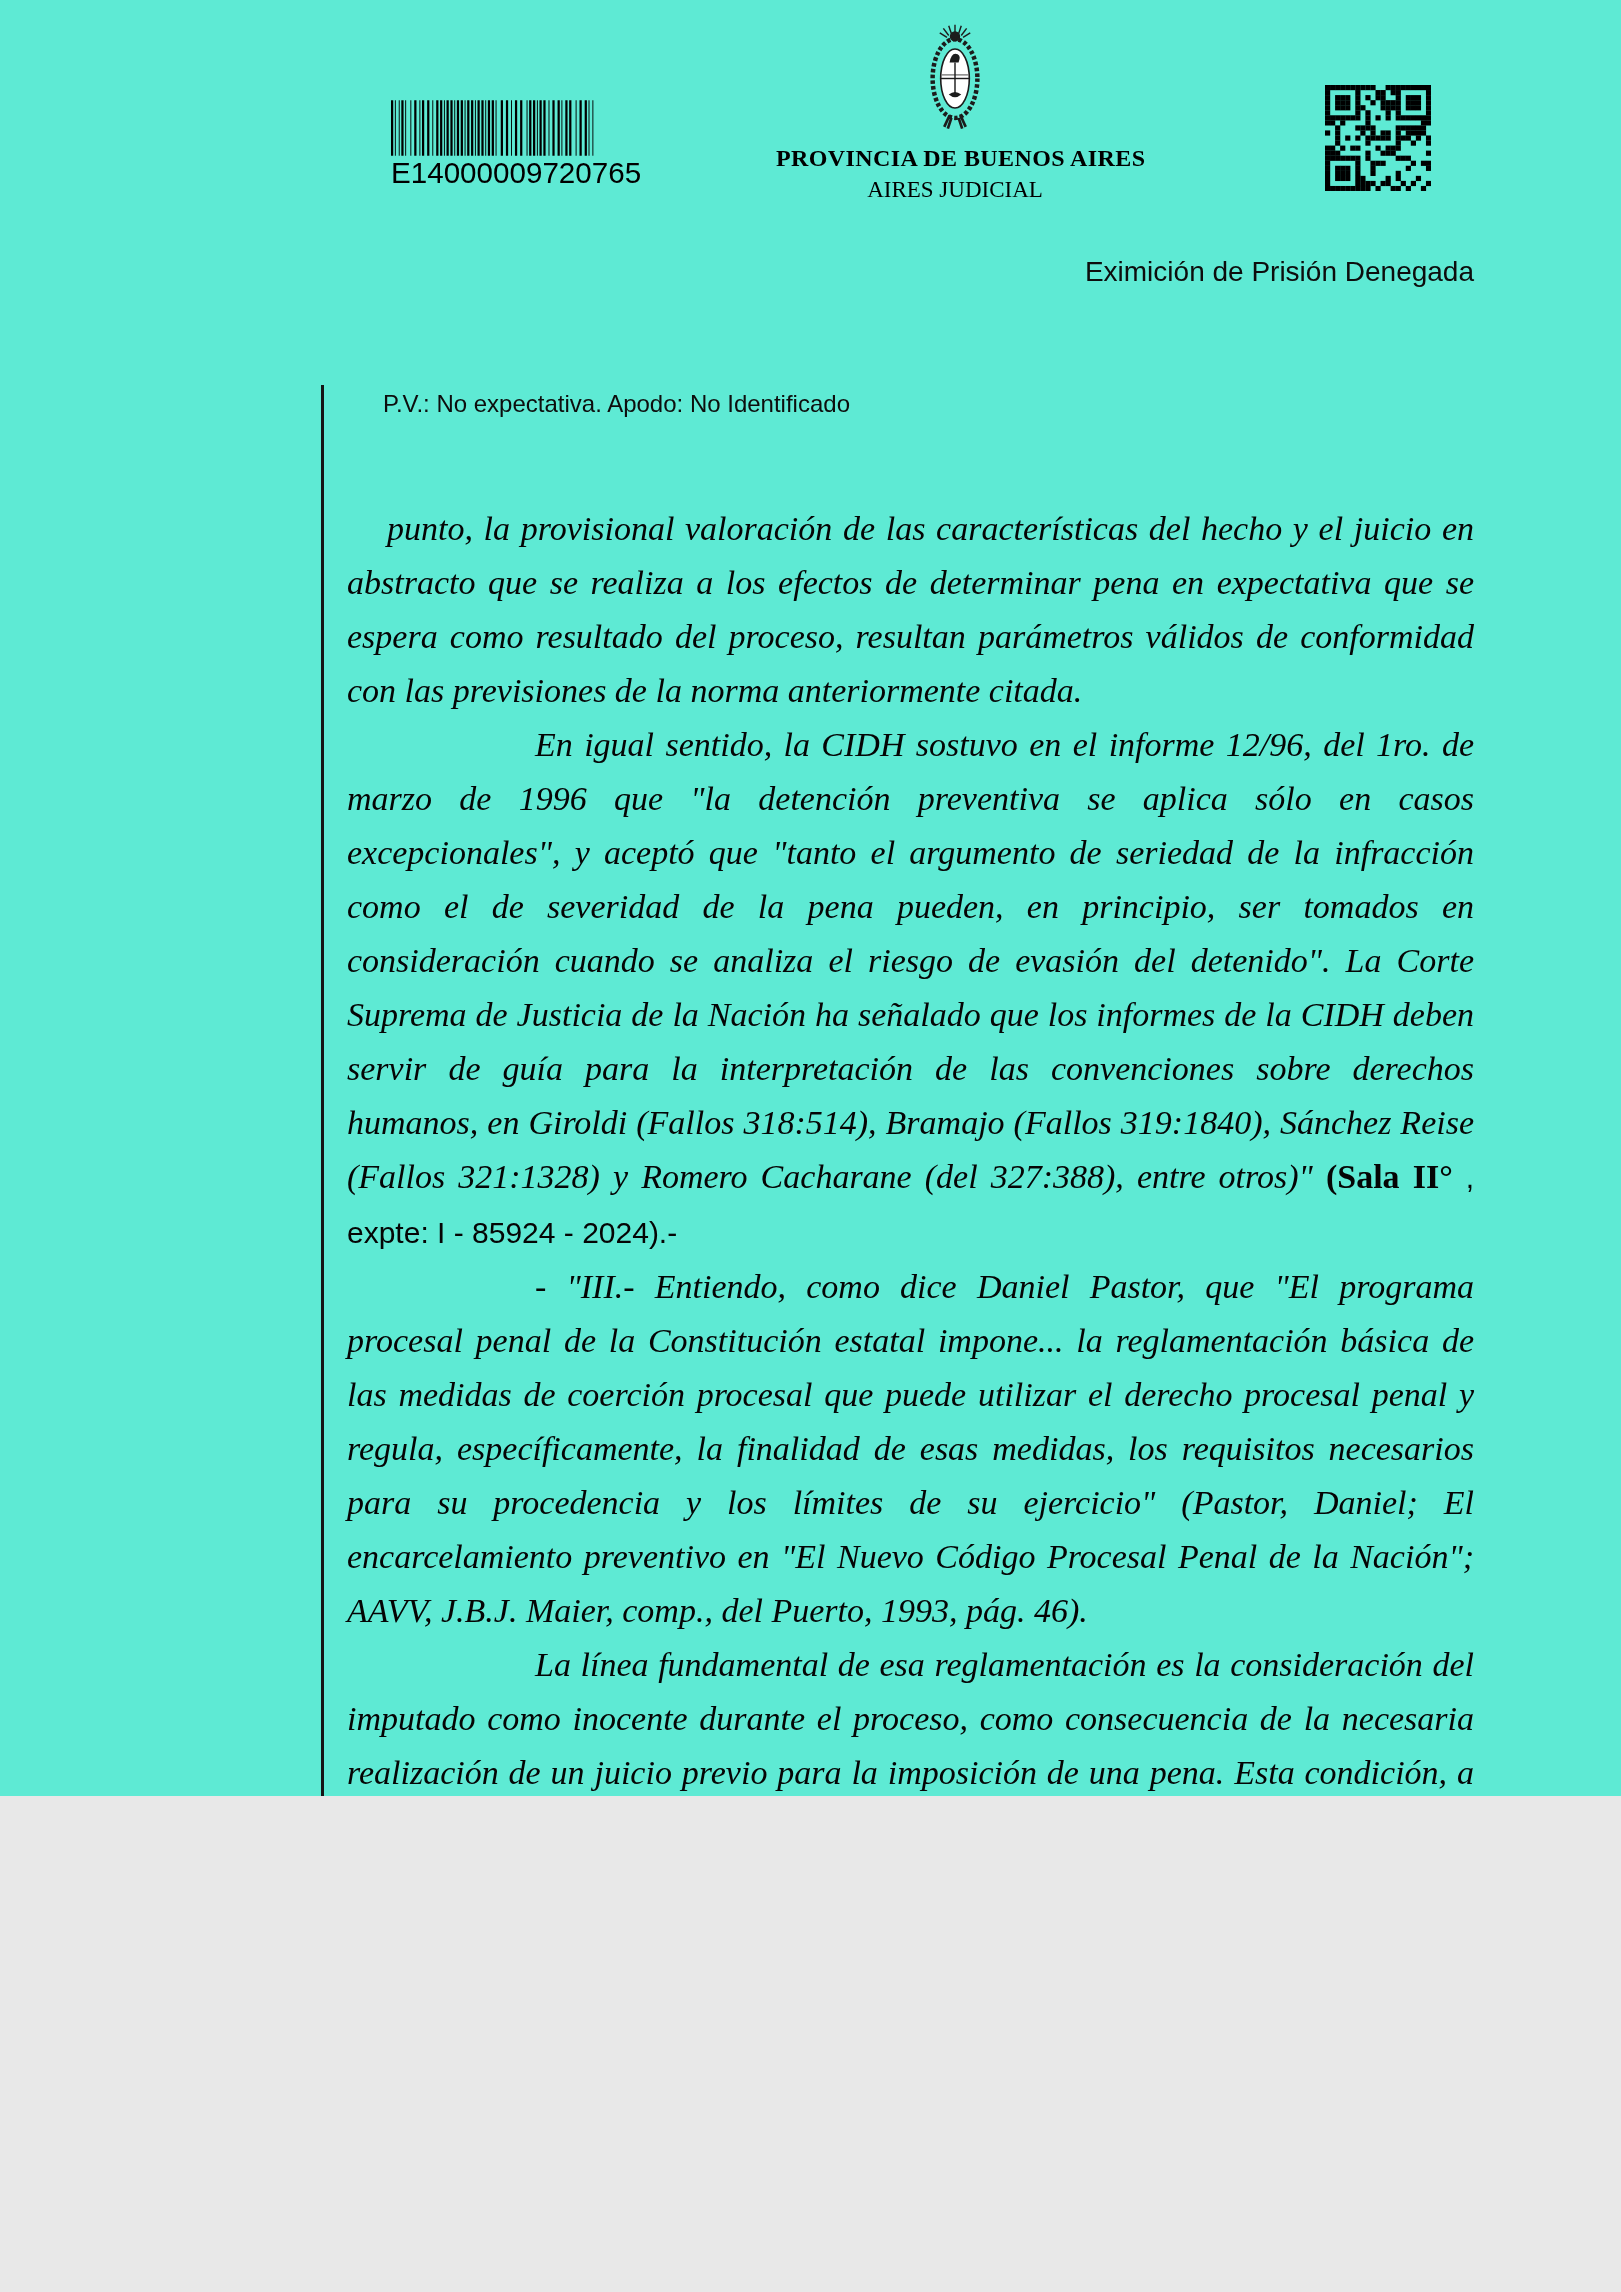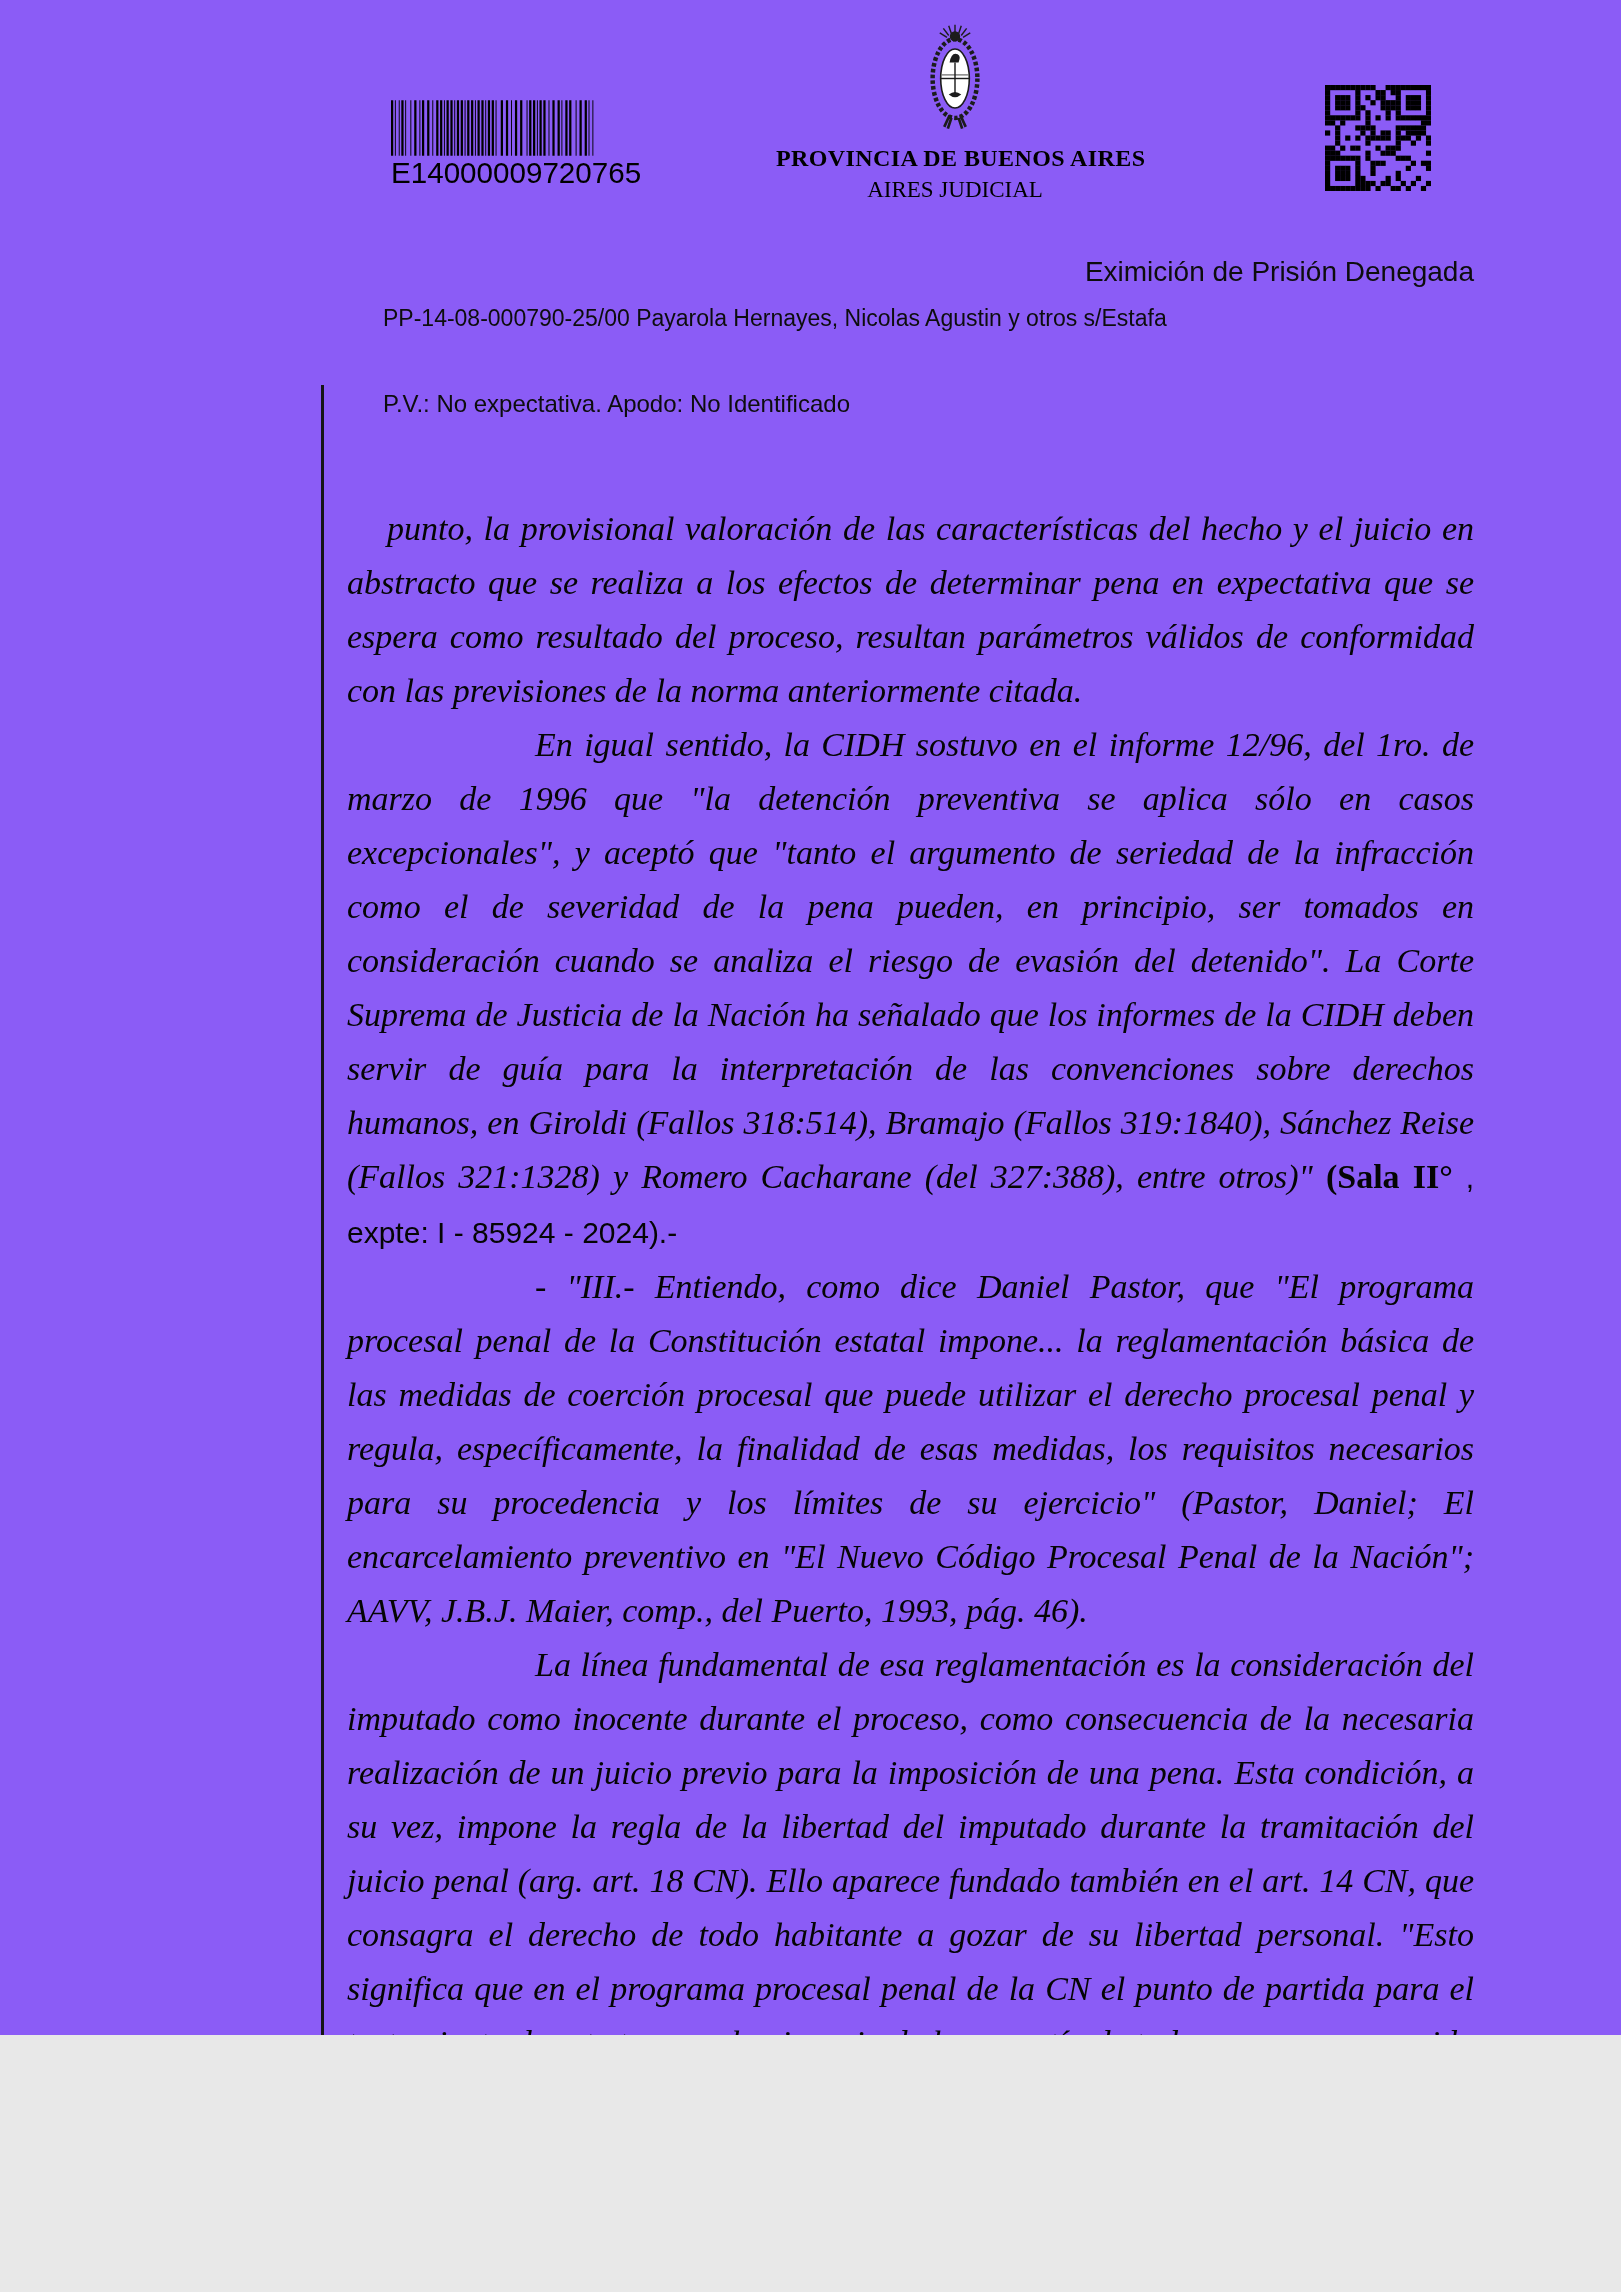--- a/index.html
+++ b/index.html
@@ -1,20 +1,20 @@
 <!DOCTYPE html>
 <html style="font-size:14.3px"><head>
 <meta charset="utf-8">
 <style>
   html,body { margin:0; padding:0; background:#e8e8e8; }
   .page {
     position:relative;
-    width:1621px; height:2035px;
+    width:1621px; height:1796px;
     margin:0 auto;
-    background:#8b5cf6;
+    background:#5eead4;
     color:#000;
     font-family:"Liberation Serif", serif;
     overflow:hidden;
   }
 
   
   .barcode-block { position:absolute; left:391px; top:100px; width:215px; }
   .barcode-svg { display:block; }
   .barcode-text {
     font-family:"Liberation Sans", sans-serif;
@@ -400,21 +400,20 @@
         <rect x="44.95" y="112.38" width="5.77" height="5.77" fill="#000000"></rect>
         <rect x="56.19" y="112.38" width="5.77" height="5.77" fill="#000000"></rect>
         <rect x="73.05" y="112.38" width="5.77" height="5.77" fill="#000000"></rect>
         <rect x="78.67" y="112.38" width="5.77" height="5.77" fill="#000000"></rect>
         <rect x="89.90" y="112.38" width="5.77" height="5.77" fill="#000000"></rect>
         <rect x="106.76" y="112.38" width="5.77" height="5.77" fill="#000000"></rect>
       </svg>
   </div>
 
   <div class="doc-title">Eximición de Prisión Denegada</div>
-  <div class="case-line">PP-14-08-000790-25/00 Payarola Hernayes, Nicolas Agustin y otros s/Estafa</div>
 
   <div class="left-rule"></div>
 
   <div class="pv-line">P.V.: No expectativa. Apodo: No Identificado</div>
 
   <div class="body-text" id="body-text">
       <p class=""><span class="i">punto, la provisional valoración de las características del hecho y el juicio en abstracto que se realiza a los efectos de determinar pena en expectativa que se espera como resultado del proceso, resultan parámetros válidos de conformidad con las previsiones de la norma anteriormente citada.</span></p>
       <p class="indent"><span class="i">En igual sentido, la CIDH sostuvo en el informe 12/96, del 1ro. de marzo de 1996 que "la detención preventiva se aplica sólo en casos excepcionales", y aceptó que "tanto el argumento de seriedad de la infracción como el de severidad de la pena pueden, en principio, ser tomados en consideración cuando se analiza el riesgo de evasión del detenido". La Corte Suprema de Justicia de la Nación ha señalado que los informes de la CIDH deben servir de guía para la interpretación de las convenciones sobre derechos humanos, en Giroldi (Fallos 318:514), Bramajo (Fallos 319:1840), Sánchez Reise (Fallos 321:1328) y Romero Cacharane (del 327:388), entre otros)" </span><span class="b">(Sala II°</span><span class="r"> , expte: I - 85924 - 2024).-</span></p>
       <p class="indent"><span class="i">- "III.- Entiendo, como dice Daniel Pastor, que "El programa procesal penal de la Constitución estatal impone... la reglamentación básica de las medidas de coerción procesal que puede utilizar el derecho procesal penal y regula, específicamente, la finalidad de esas medidas, los requisitos necesarios para su procedencia y los límites de su ejercicio" (Pastor, Daniel; El encarcelamiento preventivo en "El Nuevo Código Procesal Penal de la Nación"; AAVV, J.B.J. Maier, comp., del Puerto, 1993, pág. 46).</span></p>
       <p class="indent"><span class="i">La línea fundamental de esa reglamentación es la consideración del imputado como inocente durante el proceso, como consecuencia de la necesaria realización de un juicio previo para la imposición de una pena. Esta condición, a su vez, impone la regla de la libertad del imputado durante la tramitación del juicio penal (arg. art. 18 CN). Ello aparece fundado también en el art. 14 CN, que consagra el derecho de todo habitante a gozar de su libertad personal. "Esto significa que en el programa procesal penal de la CN el punto de partida para el tratamiento de este tema es la vigencia de la garantía de toda persona perseguida penalmente a ver y vivir su proceso penal en libertad" (Pastor, cit. pág., 46). Según</span></p>

